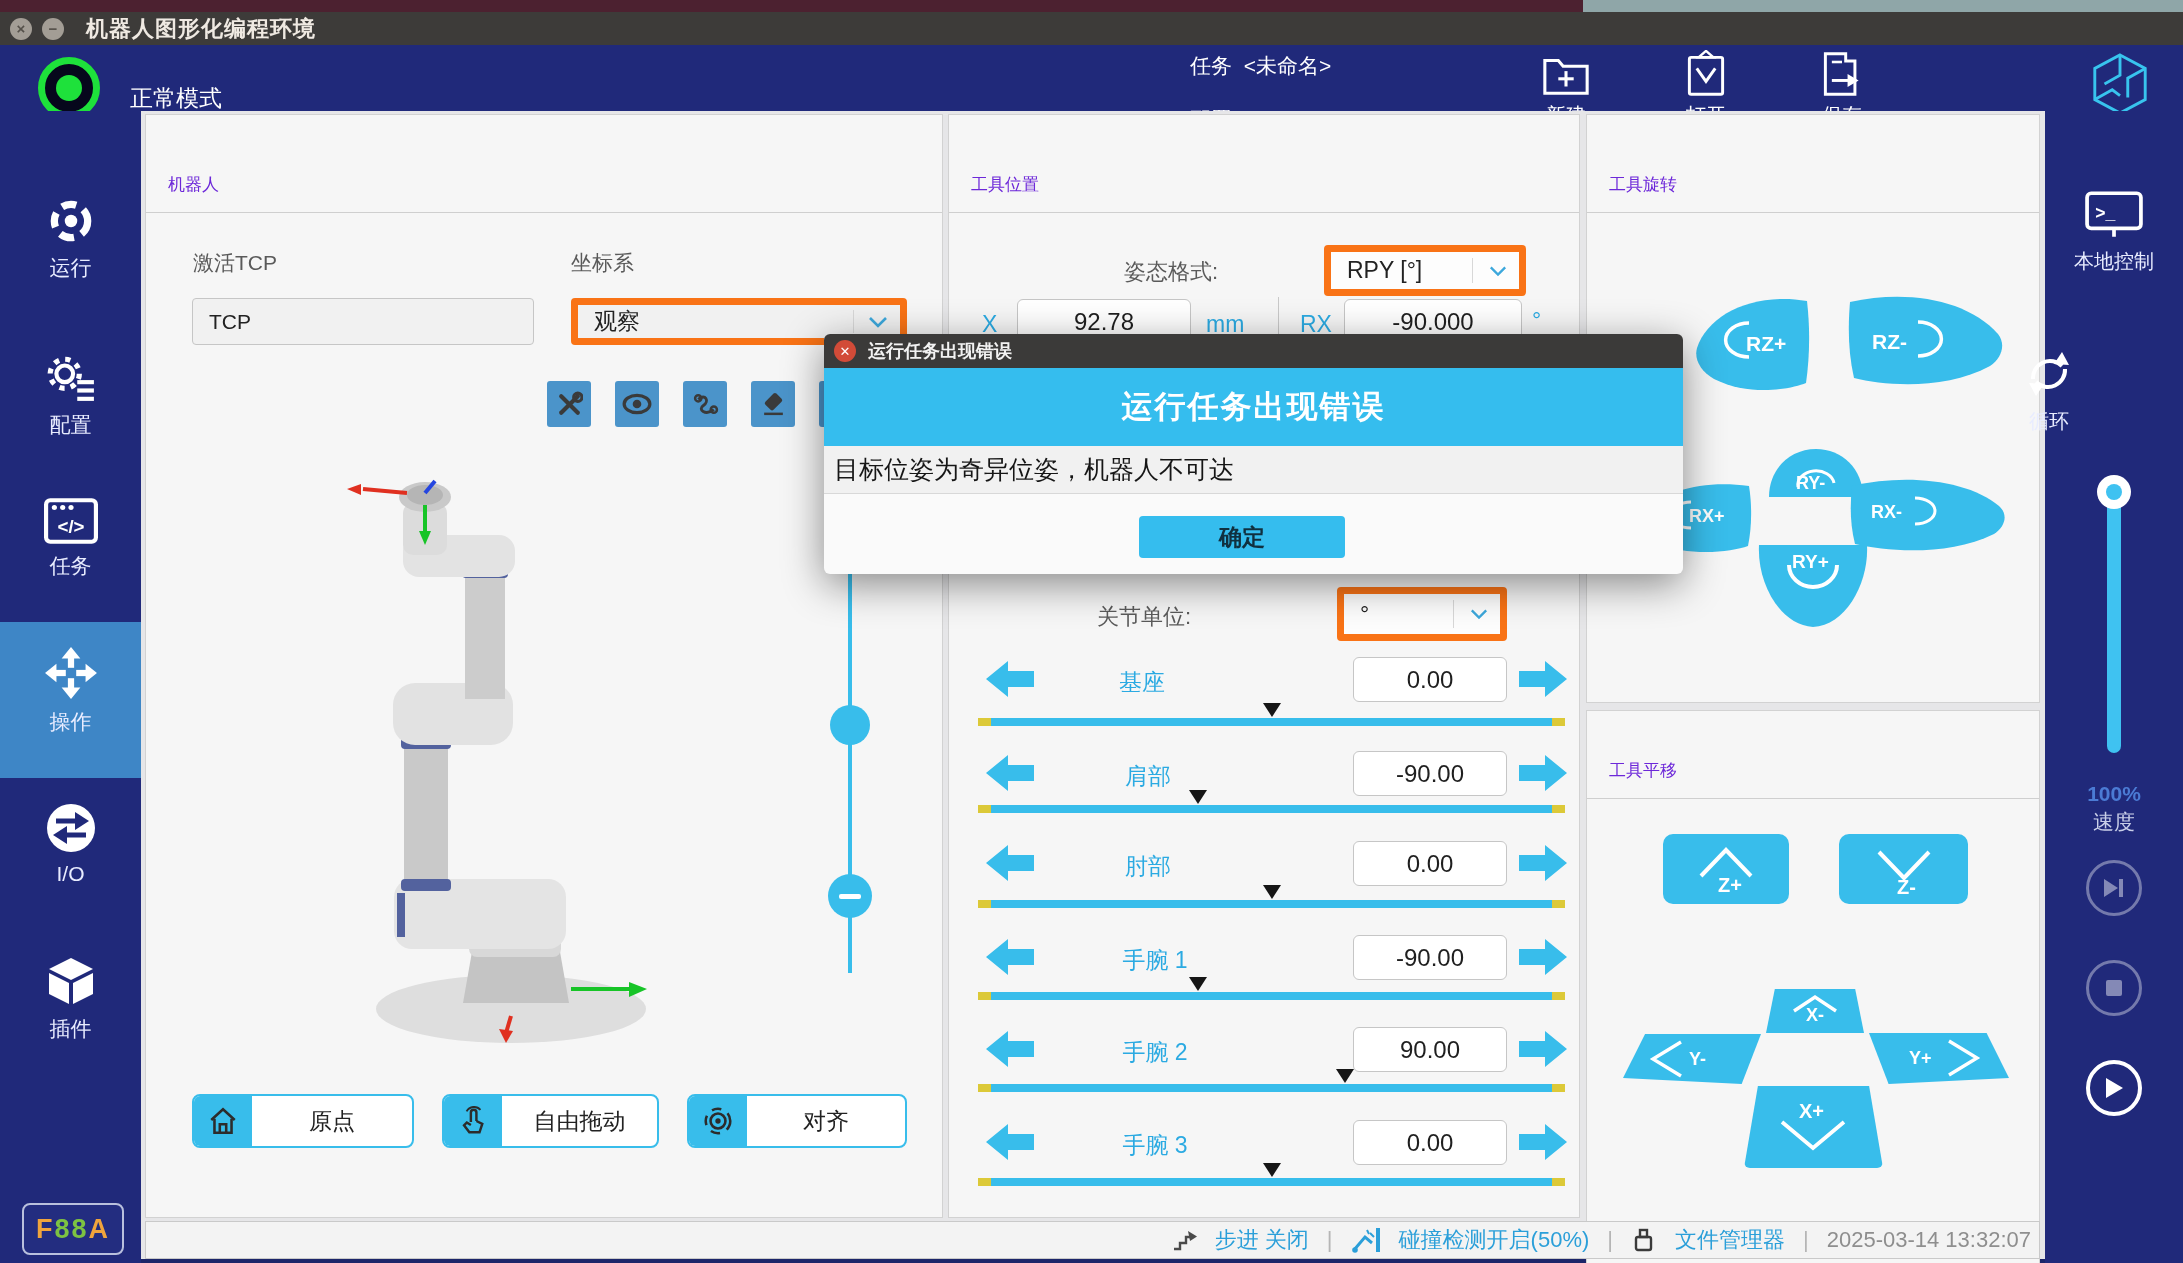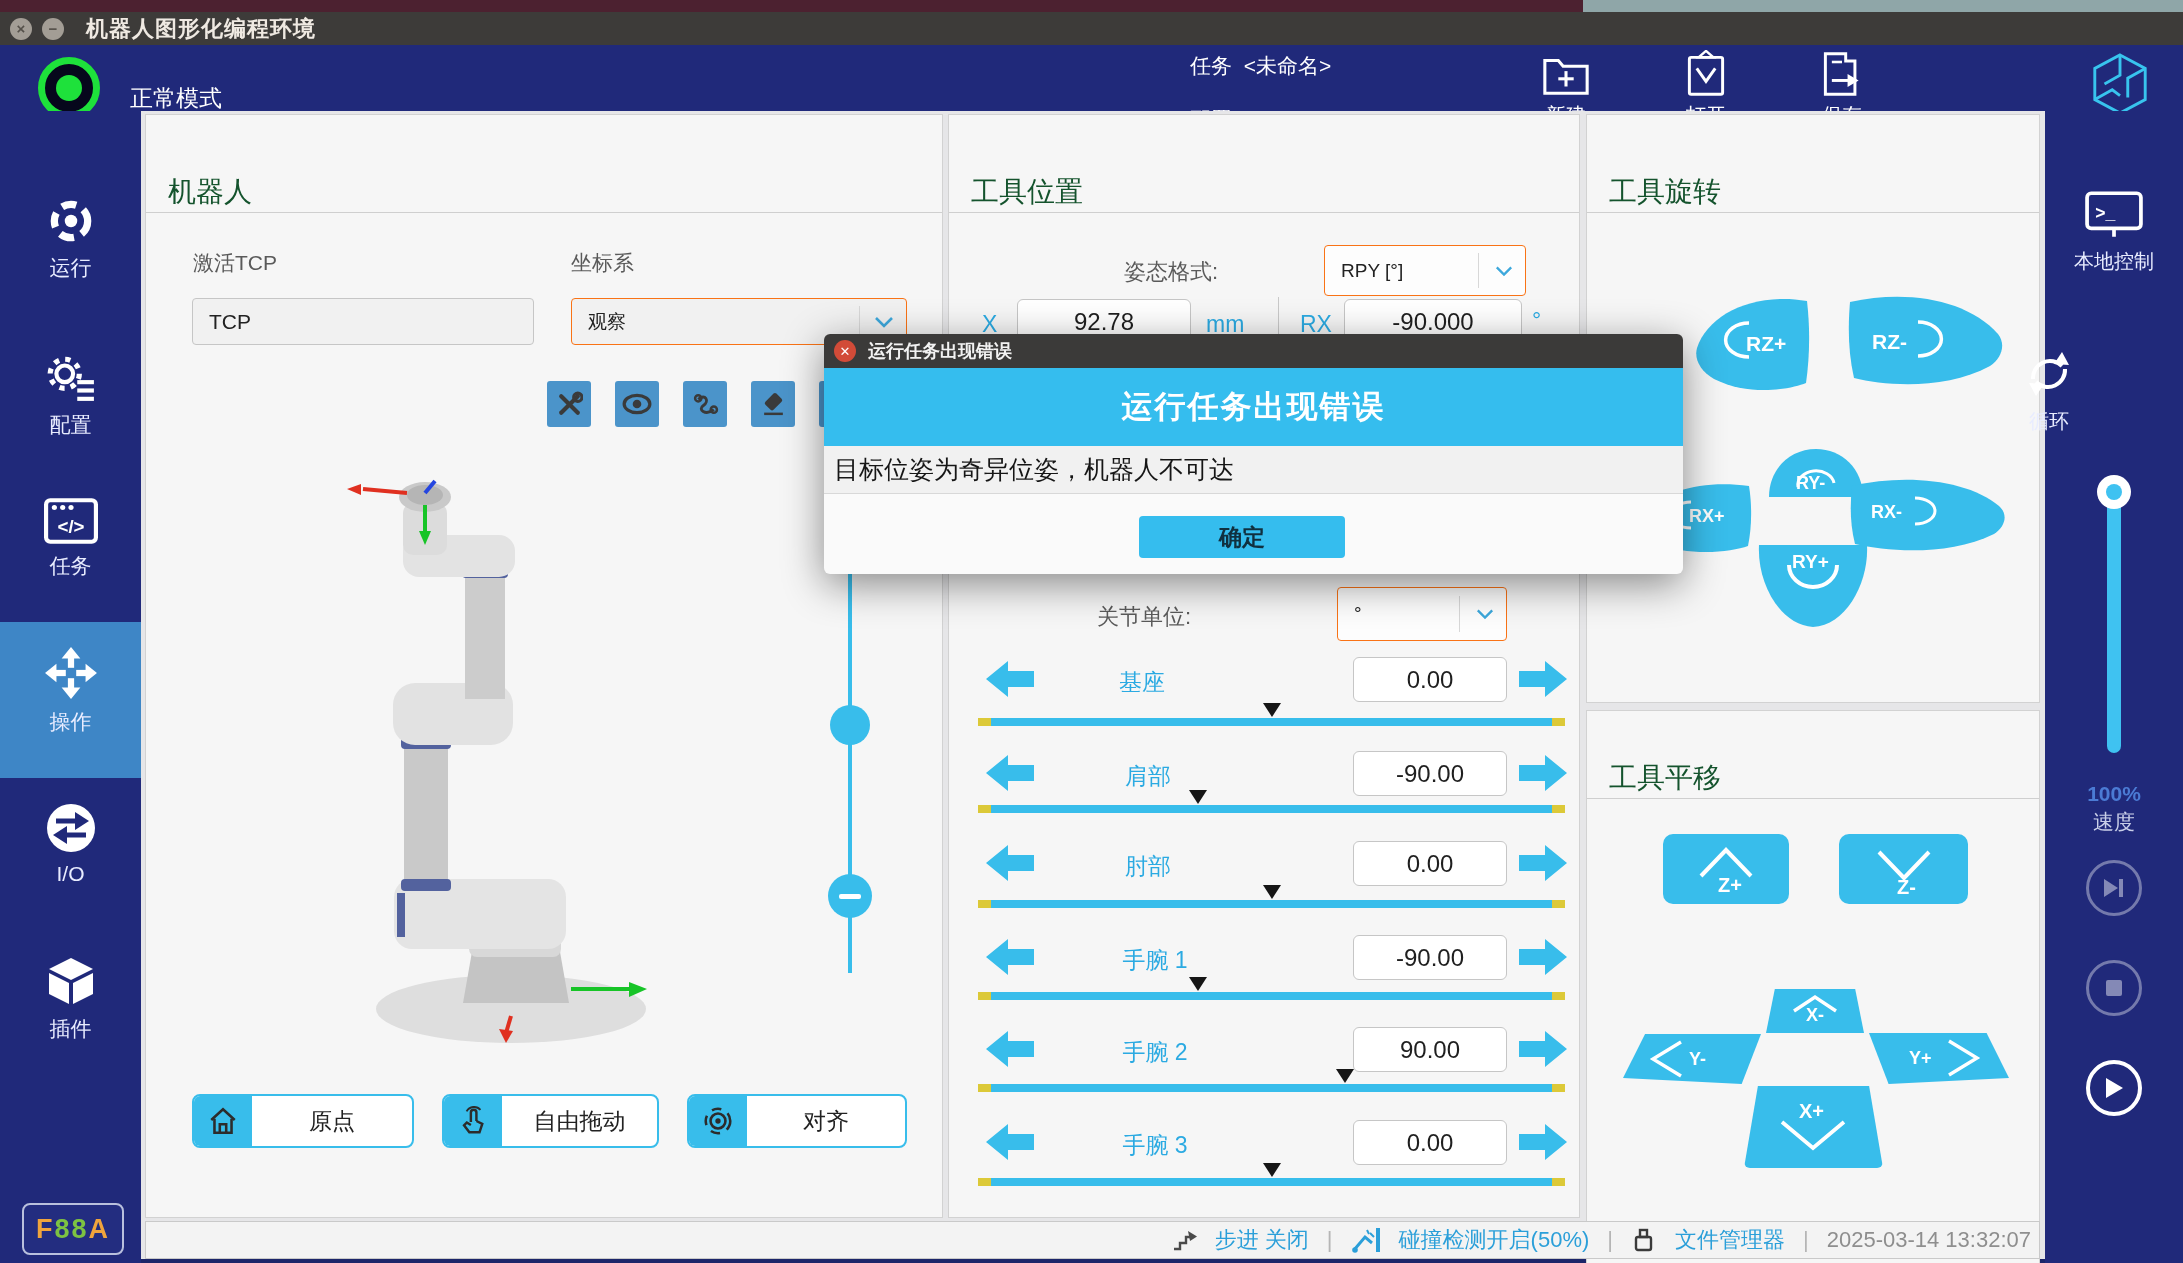--- a/index.html
+++ b/index.html
@@ -25,26 +25,26 @@
   .sidebar{left:0;top:111px;width:141px;height:1152px;background:#20297a;}
   .sb-item{position:absolute;left:0;width:141px;text-align:center;color:#e8ecff;font-size:21px;}
   .sb-item svg{display:block;margin:0 auto 8px auto;}
   .sb-active{left:0;width:141px;background:#3e86c6;position:absolute;}
   .f88a{left:22px;top:1203px;width:98px;height:48px;border:2px solid #b9c0dd;border-radius:8px;
         display:flex;align-items:center;justify-content:center;font-size:27px;font-weight:bold;letter-spacing:2px;background:#232d80;}
   
   .content-bg{left:141px;top:111px;width:1904px;height:1148px;background:#e6e6e8;}
   .card{position:absolute;background:#f6f6f6;border:1px solid #d2d2d2;box-sizing:border-box;}
   .card-title{position:absolute;left:0;top:0;width:100%;height:98px;border-bottom:1px solid #cfcfcf;box-sizing:border-box;}
-  .card-title span{position:absolute;left:22px;top:58px;font-size:28px;color:#14532d;}
+  .card-title span{position:absolute;left:22px;top:58px;font-size:17px;color:#6d28d9;}
   .field-label{font-size:21px;color:#5a5a5a;}
   .input{background:#f1f1f1;border:1px solid #c6c6c6;border-radius:4px;box-sizing:border-box;
          font-size:21px;color:#222;display:flex;align-items:center;padding-left:16px;}
-  .dropdown{background:#fdfdfd;border:1px solid #f97316;border-radius:4px;box-sizing:border-box;
-            font-size:19px;color:#222;display:flex;align-items:center;padding-left:16px;}
+  .dropdown{background:#fdfdfd;border:7px solid #f97316;border-radius:4px;box-sizing:border-box;
+            font-size:23px;color:#222;display:flex;align-items:center;padding-left:16px;}
   .dd-chev{position:absolute;right:12px;top:50%;transform:translateY(-50%);}
   .dd-sep{position:absolute;right:46px;top:15%;height:70%;width:1px;background:#d8d8d8;}
   .toolbtn{position:absolute;width:44px;height:46px;background:#4b94ca;border-radius:3px;display:flex;align-items:center;justify-content:center;}
   .bottom-btn{position:absolute;height:54px;border:2px solid #38bdeb;border-radius:8px;background:#fff;box-sizing:border-box;display:flex;overflow:hidden;}
   .bb-icon{width:58px;background:#38bdeb;display:flex;align-items:center;justify-content:center;}
   .bb-label{flex:1;display:flex;align-items:center;justify-content:center;font-size:23px;color:#222;}
   
   .blue-t{color:#2baae2;}
   .val-input{background:#fff;border:1px solid #c6c6c6;border-radius:6px;box-sizing:border-box;
              font-size:24px;color:#1f1f1f;display:flex;align-items:center;justify-content:center;}

